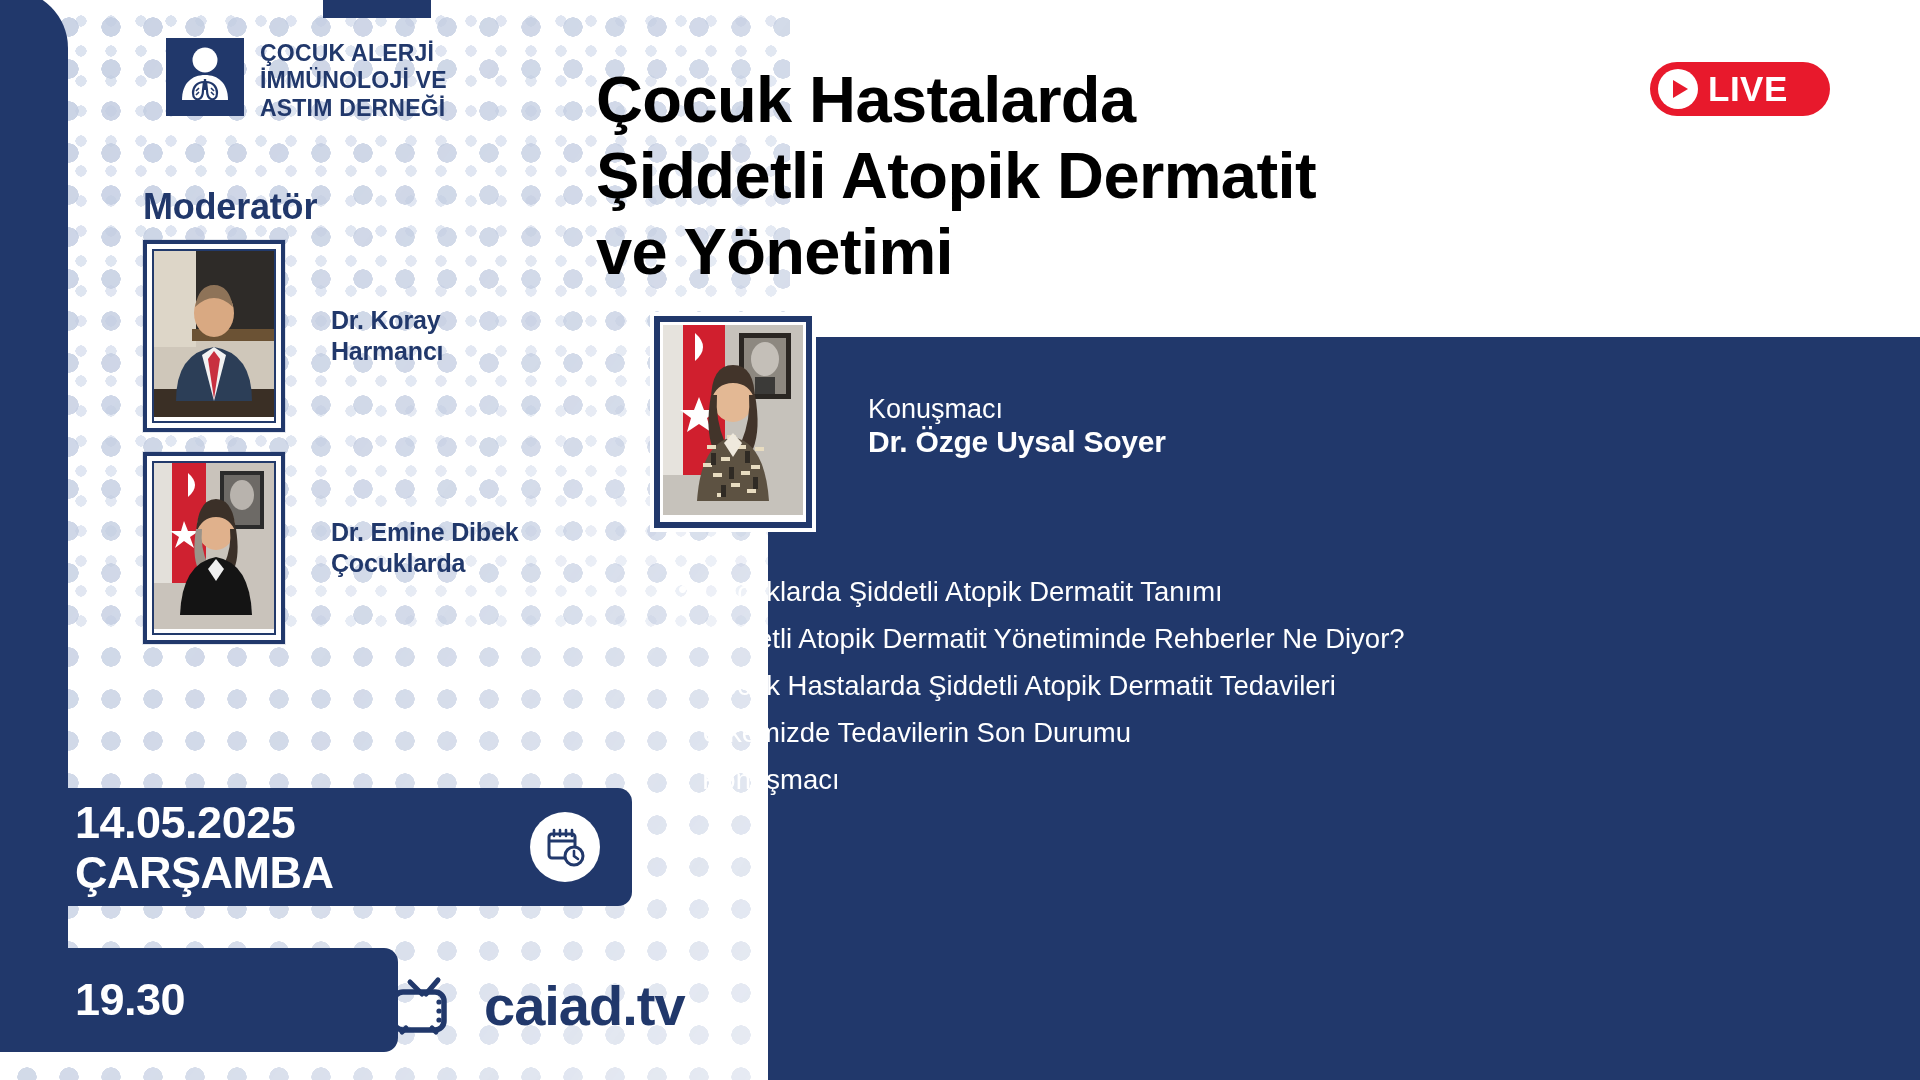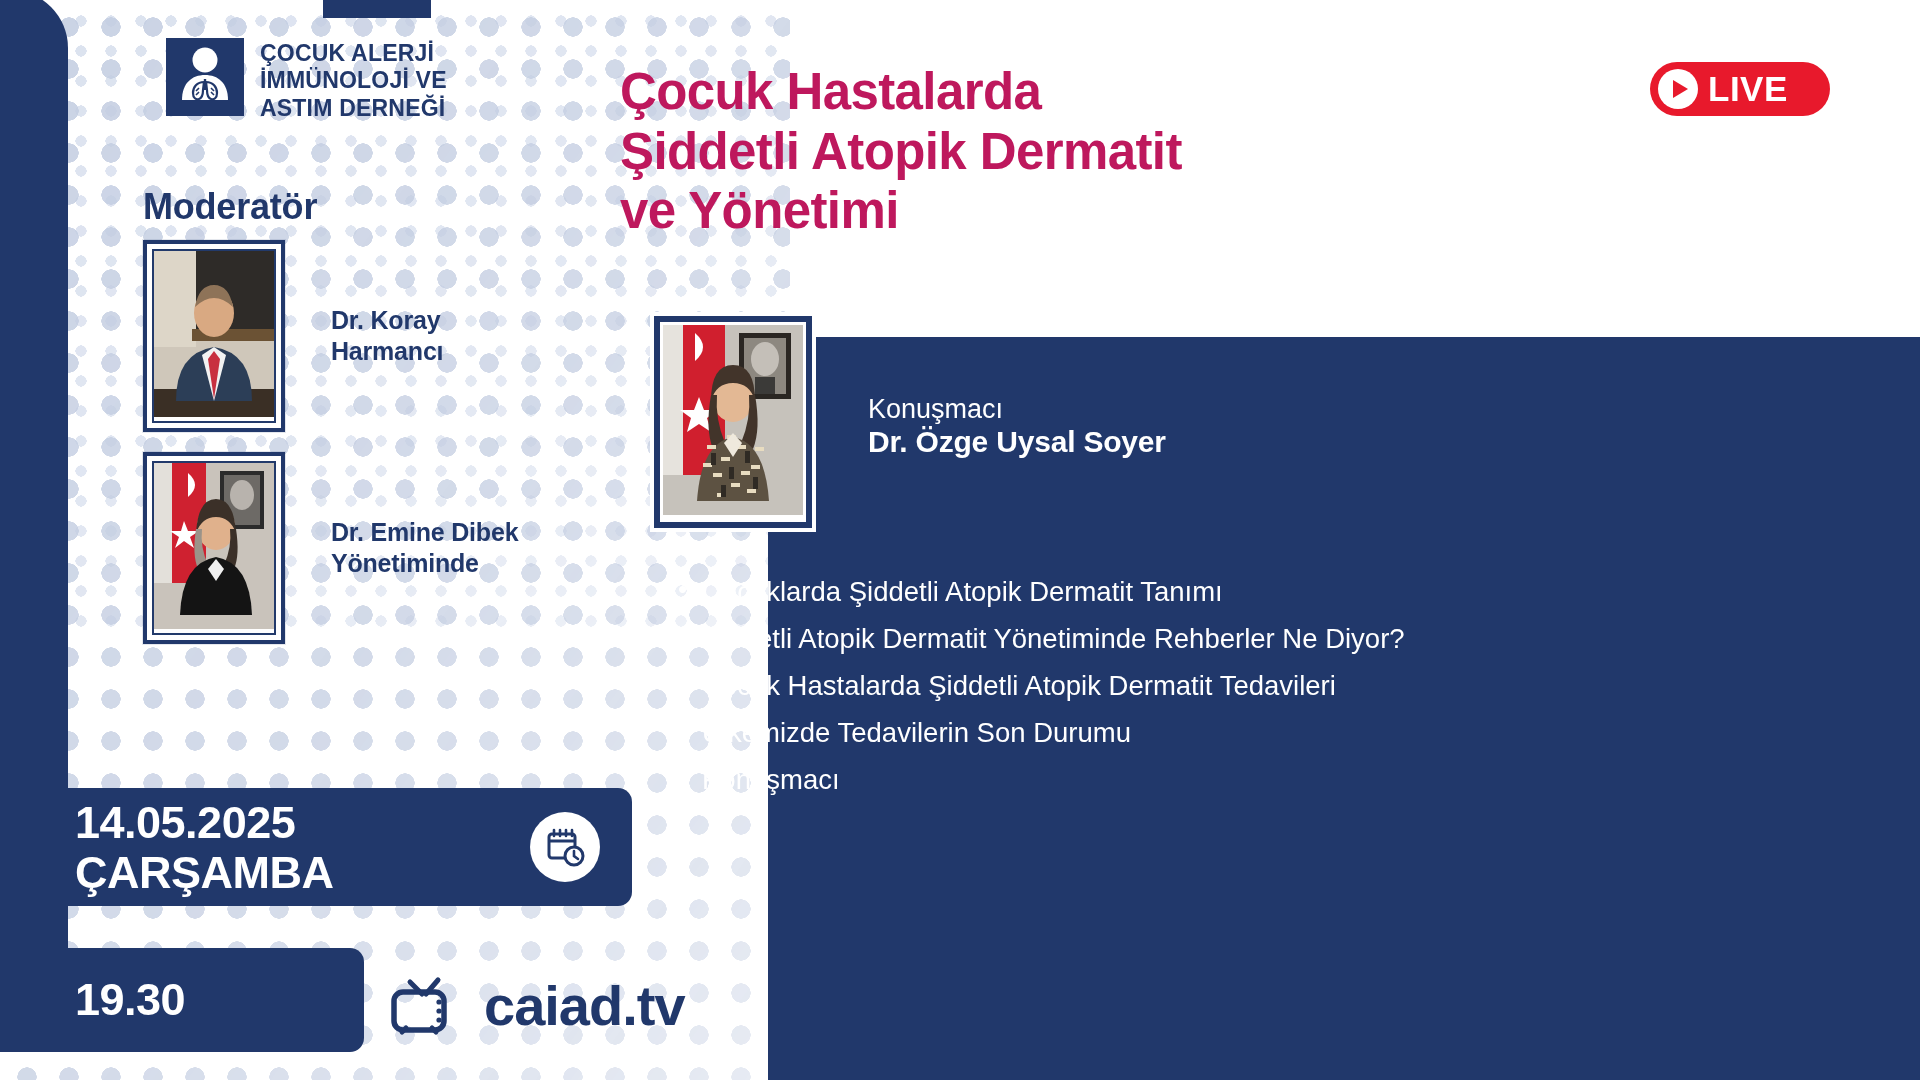--- a/index.html
+++ b/index.html
@@ -75,32 +75,32 @@
   .pill{ position:absolute; background:#21386b; z-index:6; display:flex; align-items:center; }
   .date-pill{
     left:0px; top:788px; width:632px; height:118px;
     border-radius:0 14px 14px 0; padding-left:75px;
     justify-content:space-between; padding-right:32px;gap:8px;
   }
   .date-text{ color:#fff; font-weight:bold; font-size:45px; line-height:1.0; letter-spacing:-.5px; }
   .date-text .d2{ display:block; margin-top:5px; }
   .cal-badge{ width:70px; height:70px; border-radius:50%; background:#fff; display:flex; align-items:center; justify-content:center; flex:none; }
   .time-pill{
-    left:0px; top:948px; width:364px; height:104px;
+    left:0px; top:948px; width:398px; height:104px;
     border-radius:0 14px 14px 0; padding-left:75px;
   }
   .time-text{ color:#fff; font-weight:bold; font-size:45px; letter-spacing:-.5px; }
 
   .tvline{ position:absolute; left:386px; top:966px; z-index:7; display:flex; align-items:center; gap:24px; }
   .tvline .url{ color:#21386b; font-size:56px; font-weight:bold; letter-spacing:-1px; }
 
   
   .headline{
-    position:absolute; left:620px; top:62px; z-index:6;
-    color:#be185d; font-size:51px; font-weight:bold; line-height:1.17; letter-spacing:-.6px;
+    position:absolute; left:596px; top:62px; z-index:6;
+    color:#000000; font-size:65px; font-weight:bold; line-height:1.17; letter-spacing:-.6px;
   }
   .headline span{ display:block; }
   .live{
     position:absolute; left:1650px; top:62px; z-index:6;
     background:#e8192c; border-radius:40px; height:54px; width:180px;
     display:flex; align-items:center; gap:10px; padding-left:8px;
   }
   .live .circle{ width:40px; height:40px; border-radius:50%; background:#fff; display:flex; align-items:center; justify-content:center; flex:none; }
   .live .tri{ width:0;height:0;border-left:15px solid #e8192c;border-top:9px solid transparent;border-bottom:9px solid transparent; margin-left:4px; }
   .live .ltxt{ color:#fff; font-size:35px; font-weight:bold; letter-spacing:.5px; }
@@ -203,21 +203,21 @@
           <path d="M42 70 q2 -34 20 -34 q18 0 20 34 q-6 -16 -20 -16 q-14 0 -20 16z" fill="#3b3028"></path>
           <path d="M42 66 q-4 26 2 40 l10 -4 q-8 -18 -6 -36z" fill="#9b9389"></path>
           <path d="M82 66 q4 26 -2 40 l-10 -4 q8 -18 6 -36z" fill="#3b3028"></path>
           <path d="M26 152 q2 -52 36 -58 q34 6 36 58z" fill="#141414"></path>
           <path d="M62 96 l-8 10 l8 12 l8 -12z" fill="#f0f0f0"></path>
         </svg>
       </span>
     </div>
     <div class="pname">
       <span>Dr. Emine Dibek</span><br>
-      <span>Yönetiminde</span>
+      <span>Çocuklarda</span>
     </div>
   </div>
 
   <div class="pill date-pill">
     <div class="date-text">
       <span>14.05.2025</span>
       <span class="d2">ÇARŞAMBA</span>
     </div>
     <div class="cal-badge">
       <svg width="42" height="42" viewBox="0 0 42 42">

